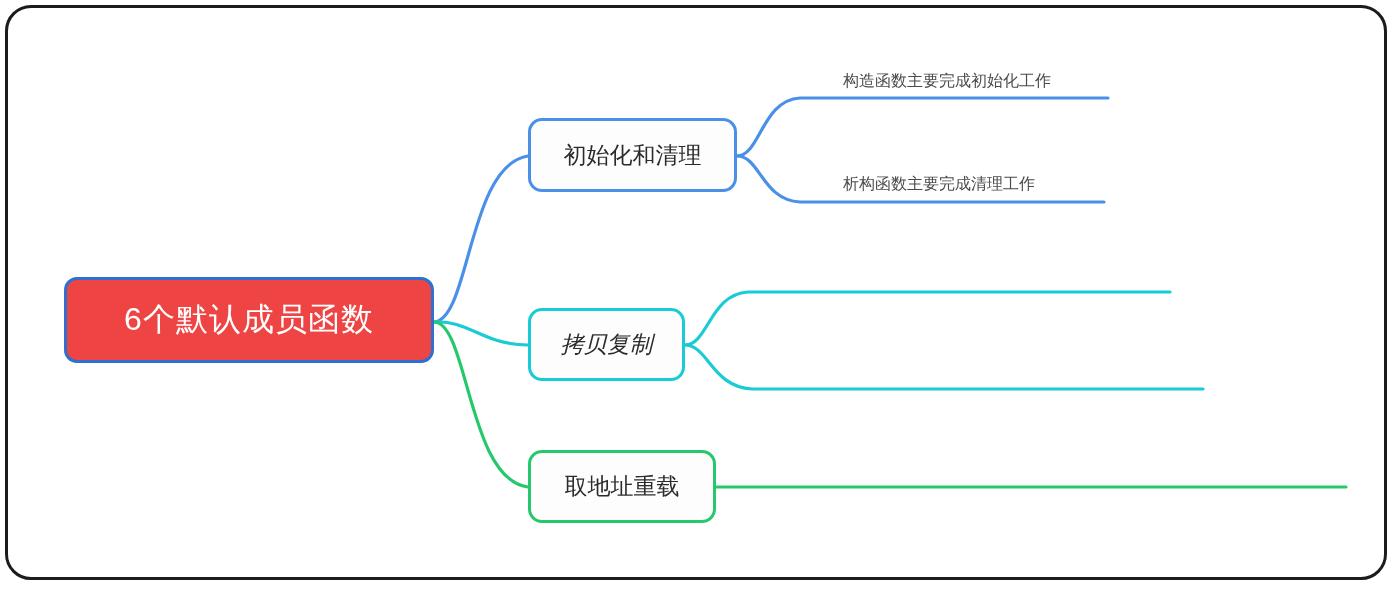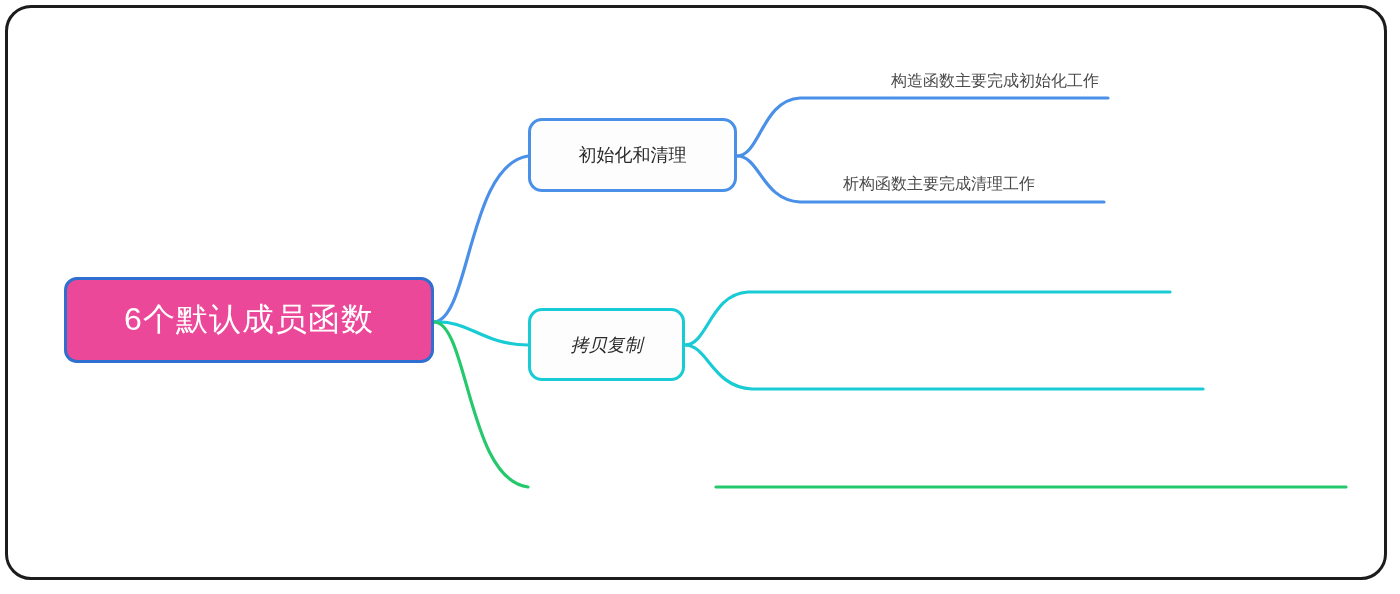--- a/index.html
+++ b/index.html
@@ -43,35 +43,35 @@
     align-items: center;
     justify-content: center;
     white-space: nowrap;
   }
   
   #root-node {
     left: 64px;
     top: 277px;
     width: 370px;
     height: 86px;
-    background: #ec4899;
+    background: #ef4444;
     border: 3px solid #2f6fd0;
     border-radius: 13px;
     color: #ffffff;
     font-size: 32px;
     letter-spacing: 1px;
   }
   
   .branch {
     background: #fdfdfd;
     border-width: 3px;
     border-style: solid;
     border-radius: 14px;
     color: #2b2b2b;
-    font-size: 18px;
+    font-size: 23px;
   }
   #branch-0 {
     left: 528px;
     top: 118px;
     width: 209px;
     height: 74px;
     border-color: #4a90e8;
   }
   #branch-1 {
     left: 528px;
@@ -126,21 +126,24 @@
   </div>
 
   <div class="node branch" id="branch-0">
     <span>初始化和清理</span>
   </div>
 
   <div class="node branch" id="branch-1">
     <span>拷贝复制</span>
   </div>
 
+  <div class="node branch" id="branch-2">
+    <span>取地址重载</span>
+  </div>
 
-  <div class="leaf" style="left:843px; top:73px;margin-left:48px;">构造函数主要完成初始化工作</div>
+  <div class="leaf" style="left:843px; top:73px;">构造函数主要完成初始化工作</div>
 
   <div class="leaf" style="left:843px; top:176px;">析构函数主要完成清理工作</div>
 
 
 
 
 </div>
 
 </body></html>

